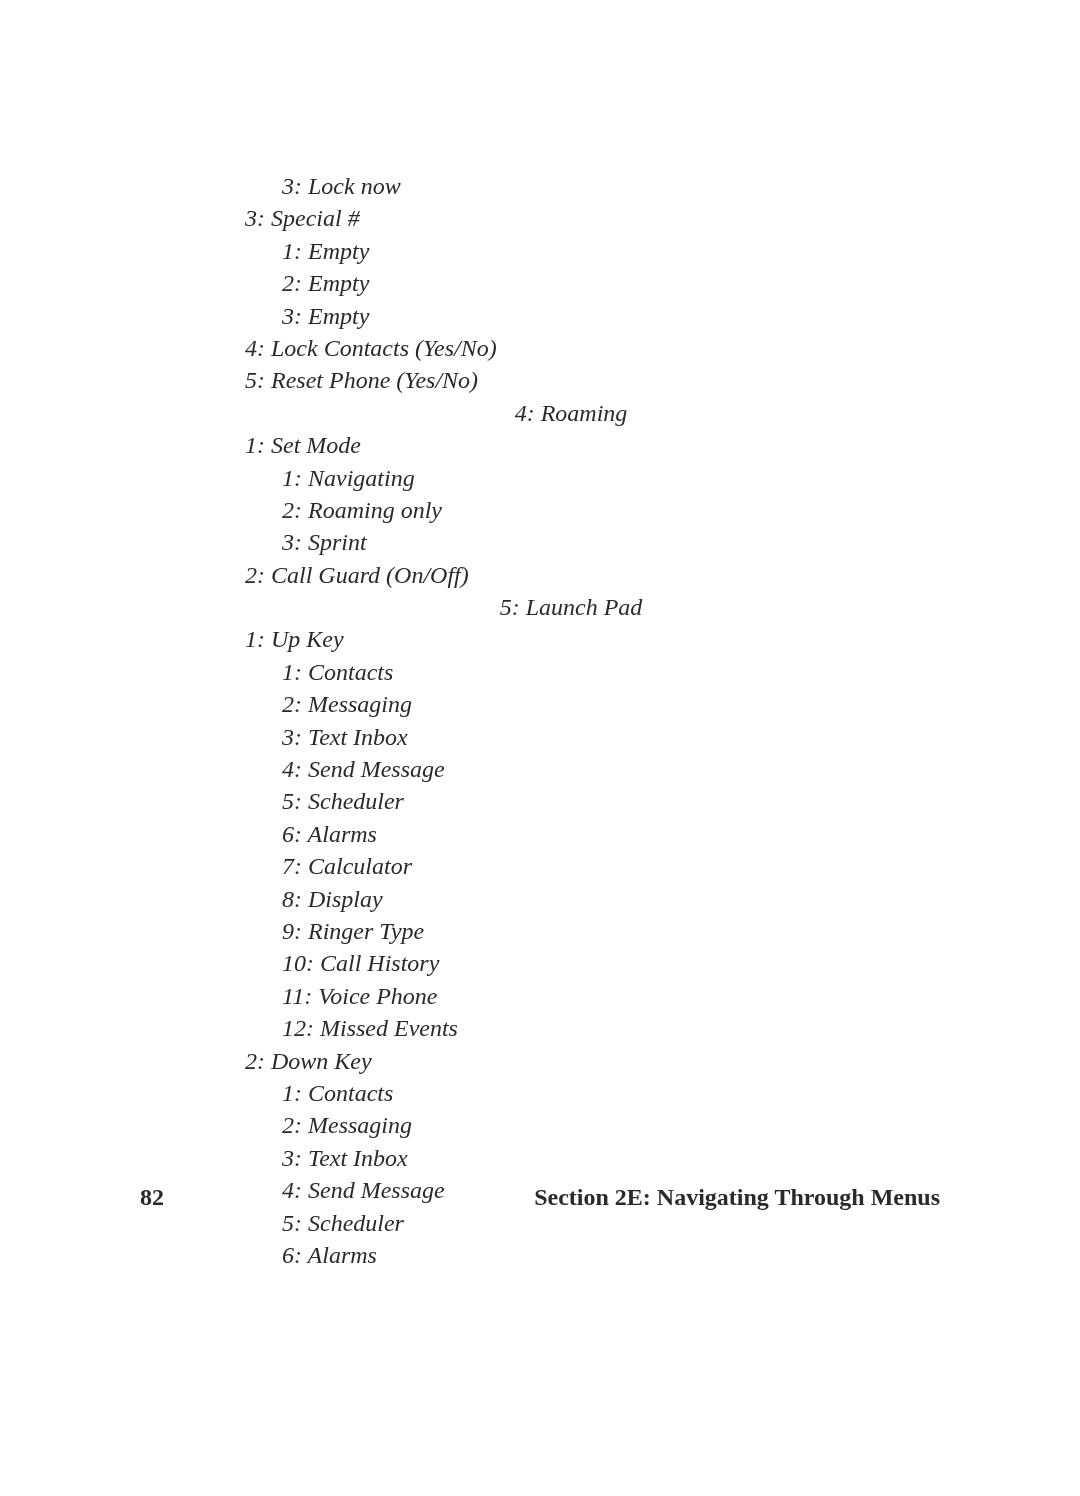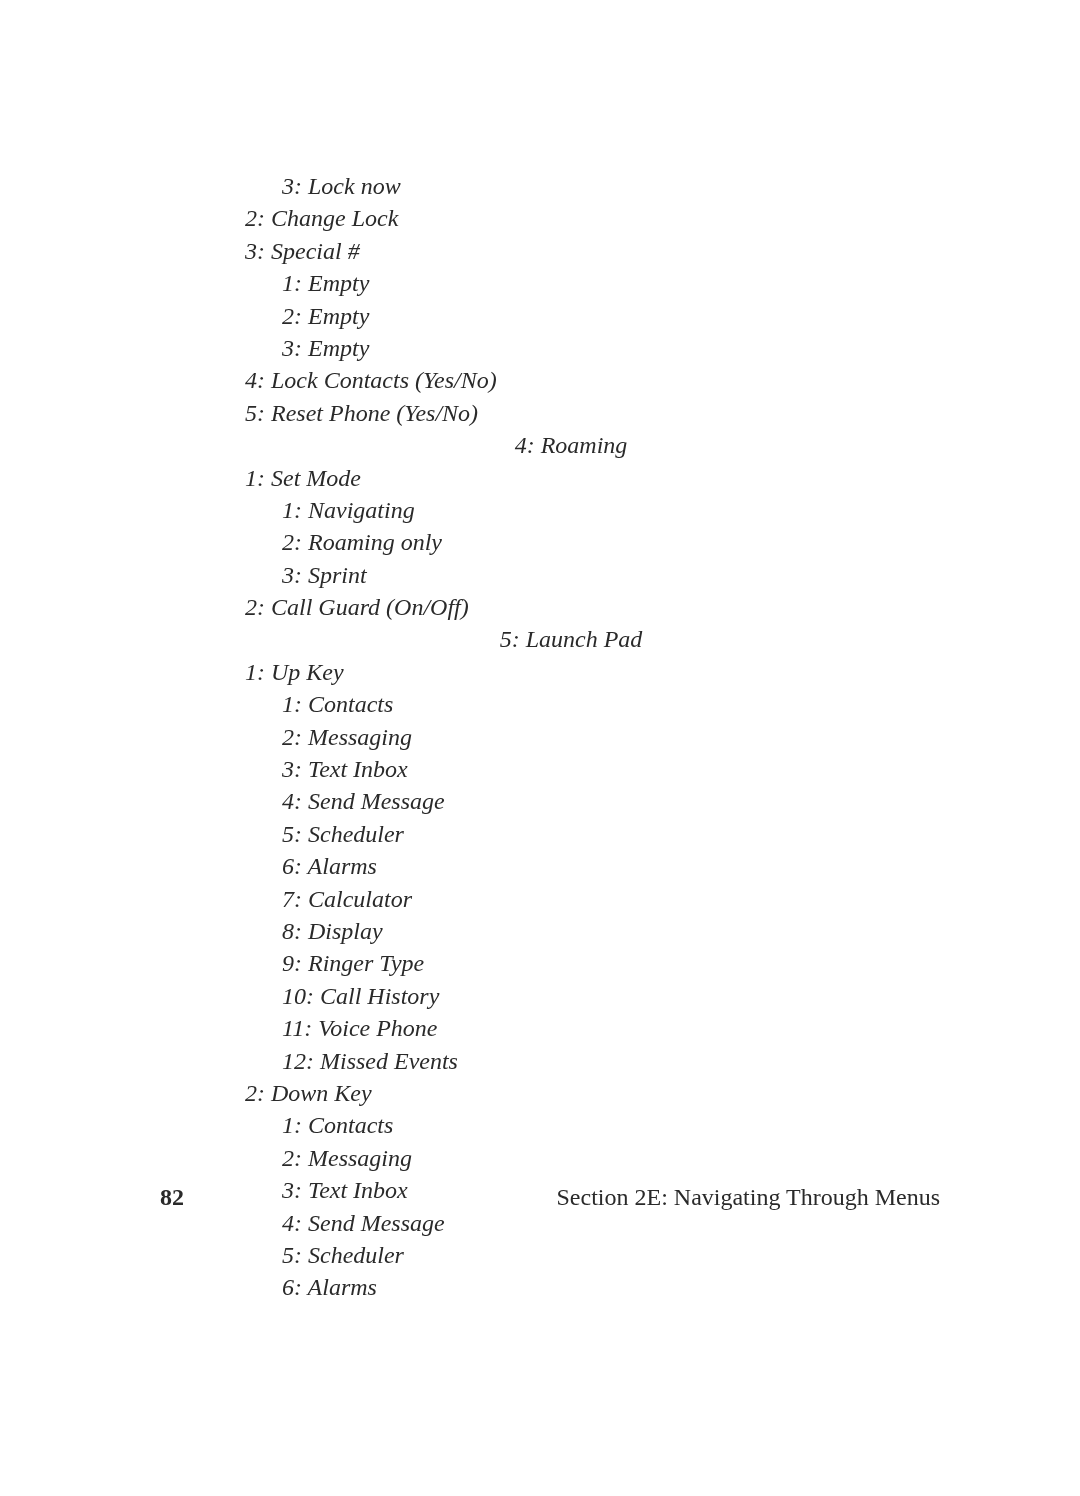--- a/index.html
+++ b/index.html
@@ -32,33 +32,31 @@
     .footer {
       position: absolute;
       bottom: 285px;
       left: 140px;
       right: 140px;
       display: flex;
       justify-content: space-between;
       font-size: 24px;
       font-weight: bold;
       color: #2a2a2a;
-      margin-left: 20px;
     }
     .footer .section-title {
-      font-weight: normal;
+      font-weight: bold;
     }
   </style>
 </head>
 <body>
 
 <div class="page">
   <div class="menu-list" id="menu-container">
       <div class="indent-2">3: Lock now</div>
-      <div class="indent-1">2: Change Lock</div>
       <div class="indent-1">3: Special #</div>
       <div class="indent-2">1: Empty</div>
       <div class="indent-2">2: Empty</div>
       <div class="indent-2">3: Empty</div>
       <div class="indent-1">4: Lock Contacts (Yes/No)</div>
       <div class="indent-1">5: Reset Phone (Yes/No)</div>
       <div class="indent-0">4: Roaming</div>
       <div class="indent-1">1: Set Mode</div>
       <div class="indent-2">1: Navigating</div>
       <div class="indent-2">2: Roaming only</div>

